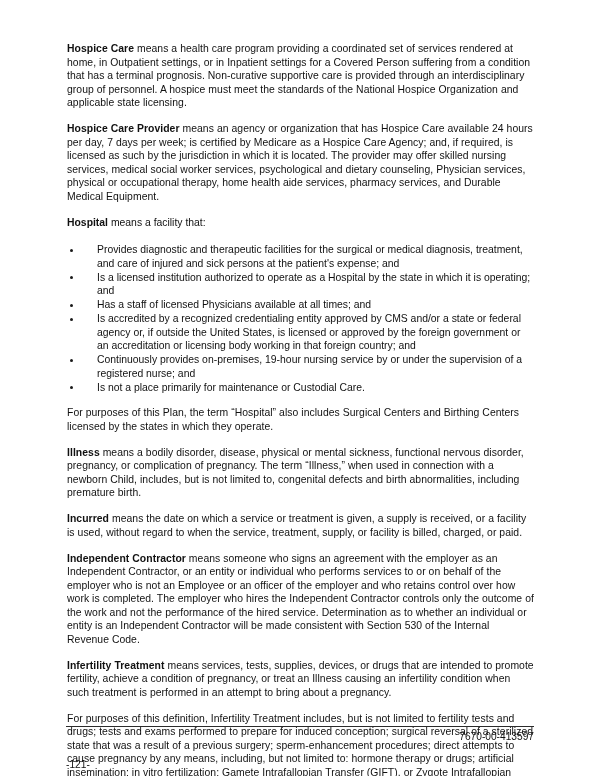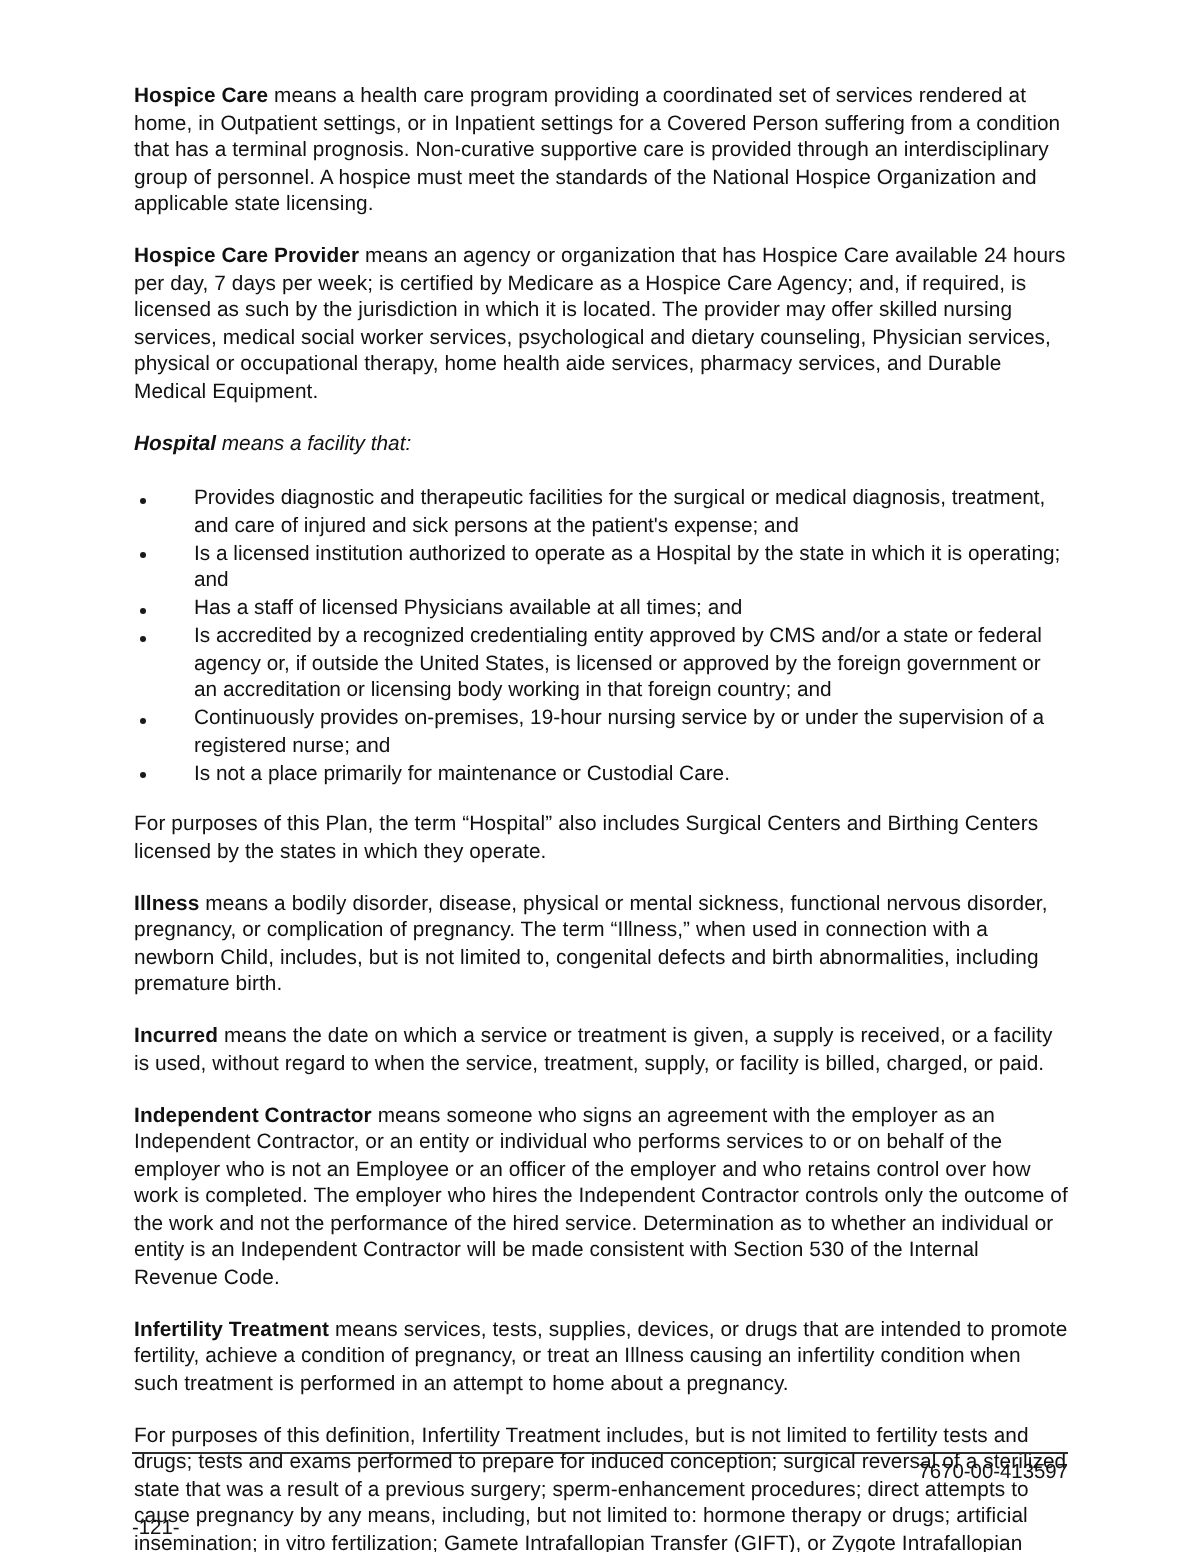--- a/index.html
+++ b/index.html
@@ -40,21 +40,20 @@
     text-align: left;
     color: #111111;
     letter-spacing: 0.005em;
   }
 
   p.lead-in {
     margin: 0 0 8px 0;
     font-size: 10.4px;
     line-height: 13.5px;
     color: #111111;
-    font-style: italic;
   }
 
   .term {
     font-weight: bold;
   }
 
   ul.bullets {
     list-style: none;
     margin: 0 0 12px 0;
     padding: 0;
@@ -150,21 +149,21 @@
     </ul>
 
     <p class="para">For purposes of this Plan, the term “Hospital” also includes Surgical Centers and Birthing Centers licensed by the states in which they operate.</p>
 
     <p class="para"><span class="term">Illness</span><span> means a bodily disorder, disease, physical or mental sickness, functional nervous disorder, pregnancy, or complication of pregnancy.  The term “Illness,” when used in connection with a newborn Child, includes, but is not limited to, congenital defects and birth abnormalities, including premature birth.</span></p>
 
     <p class="para"><span class="term">Incurred</span><span> means the date on which a service or treatment is given, a supply is received, or a facility is used, without regard to when the service, treatment, supply, or facility is billed, charged, or paid.</span></p>
 
     <p class="para"><span class="term">Independent Contractor</span><span> means someone who signs an agreement with the employer as an Independent Contractor, or an entity or individual who performs services to or on behalf of the employer who is not an Employee or an officer of the employer and who retains control over how work is completed.  The employer who hires the Independent Contractor controls only the outcome of the work and not the performance of the hired service.  Determination as to whether an individual or entity is an Independent Contractor will be made consistent with Section 530 of the Internal Revenue Code.</span></p>
 
-    <p class="para"><span class="term">Infertility Treatment</span><span> means services, tests, supplies, devices, or drugs that are intended to promote fertility, achieve a condition of pregnancy, or treat an Illness causing an infertility condition when such treatment is performed in an attempt to home about a pregnancy.</span></p>
+    <p class="para"><span class="term">Infertility Treatment</span><span> means services, tests, supplies, devices, or drugs that are intended to promote fertility, achieve a condition of pregnancy, or treat an Illness causing an infertility condition when such treatment is performed in an attempt to bring about a pregnancy.</span></p>
 
     <p class="para">For purposes of this definition, Infertility Treatment includes, but is not limited to fertility tests and drugs; tests and exams performed to prepare for induced conception; surgical reversal of a sterilized state that was a result of a previous surgery; sperm-enhancement procedures; direct attempts to cause pregnancy by any means, including, but not limited to:  hormone therapy or drugs; artificial insemination; in vitro fertilization; Gamete Intrafallopian Transfer (GIFT), or Zygote Intrafallopian Transfer (ZIFT); embryo transfer; and freezing or storage of embryo, eggs, or semen.</p>
 
   </div>
 
   <div class="footer">
     <div class="footer-rule"></div>
     <div class="footer-row">
       <div class="page-number">-121-</div>
       <div class="doc-code">7670-00-413597</div>

